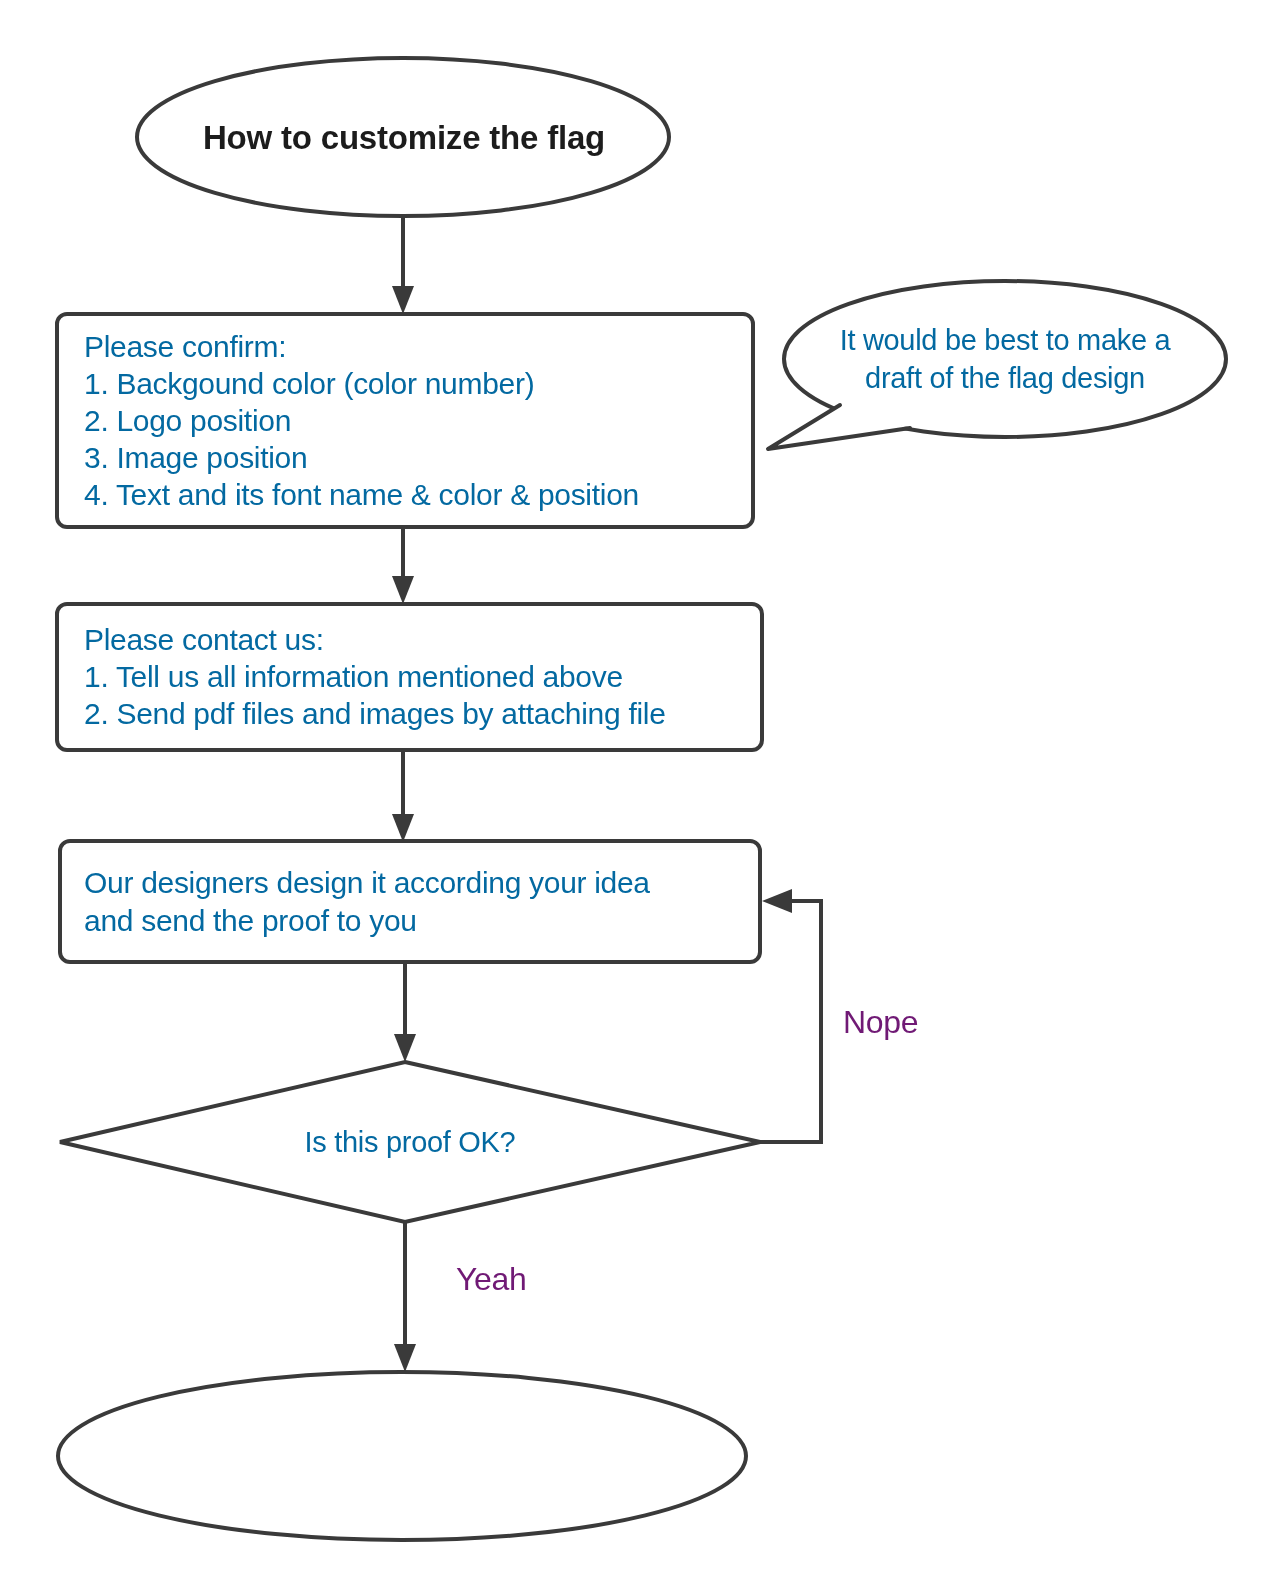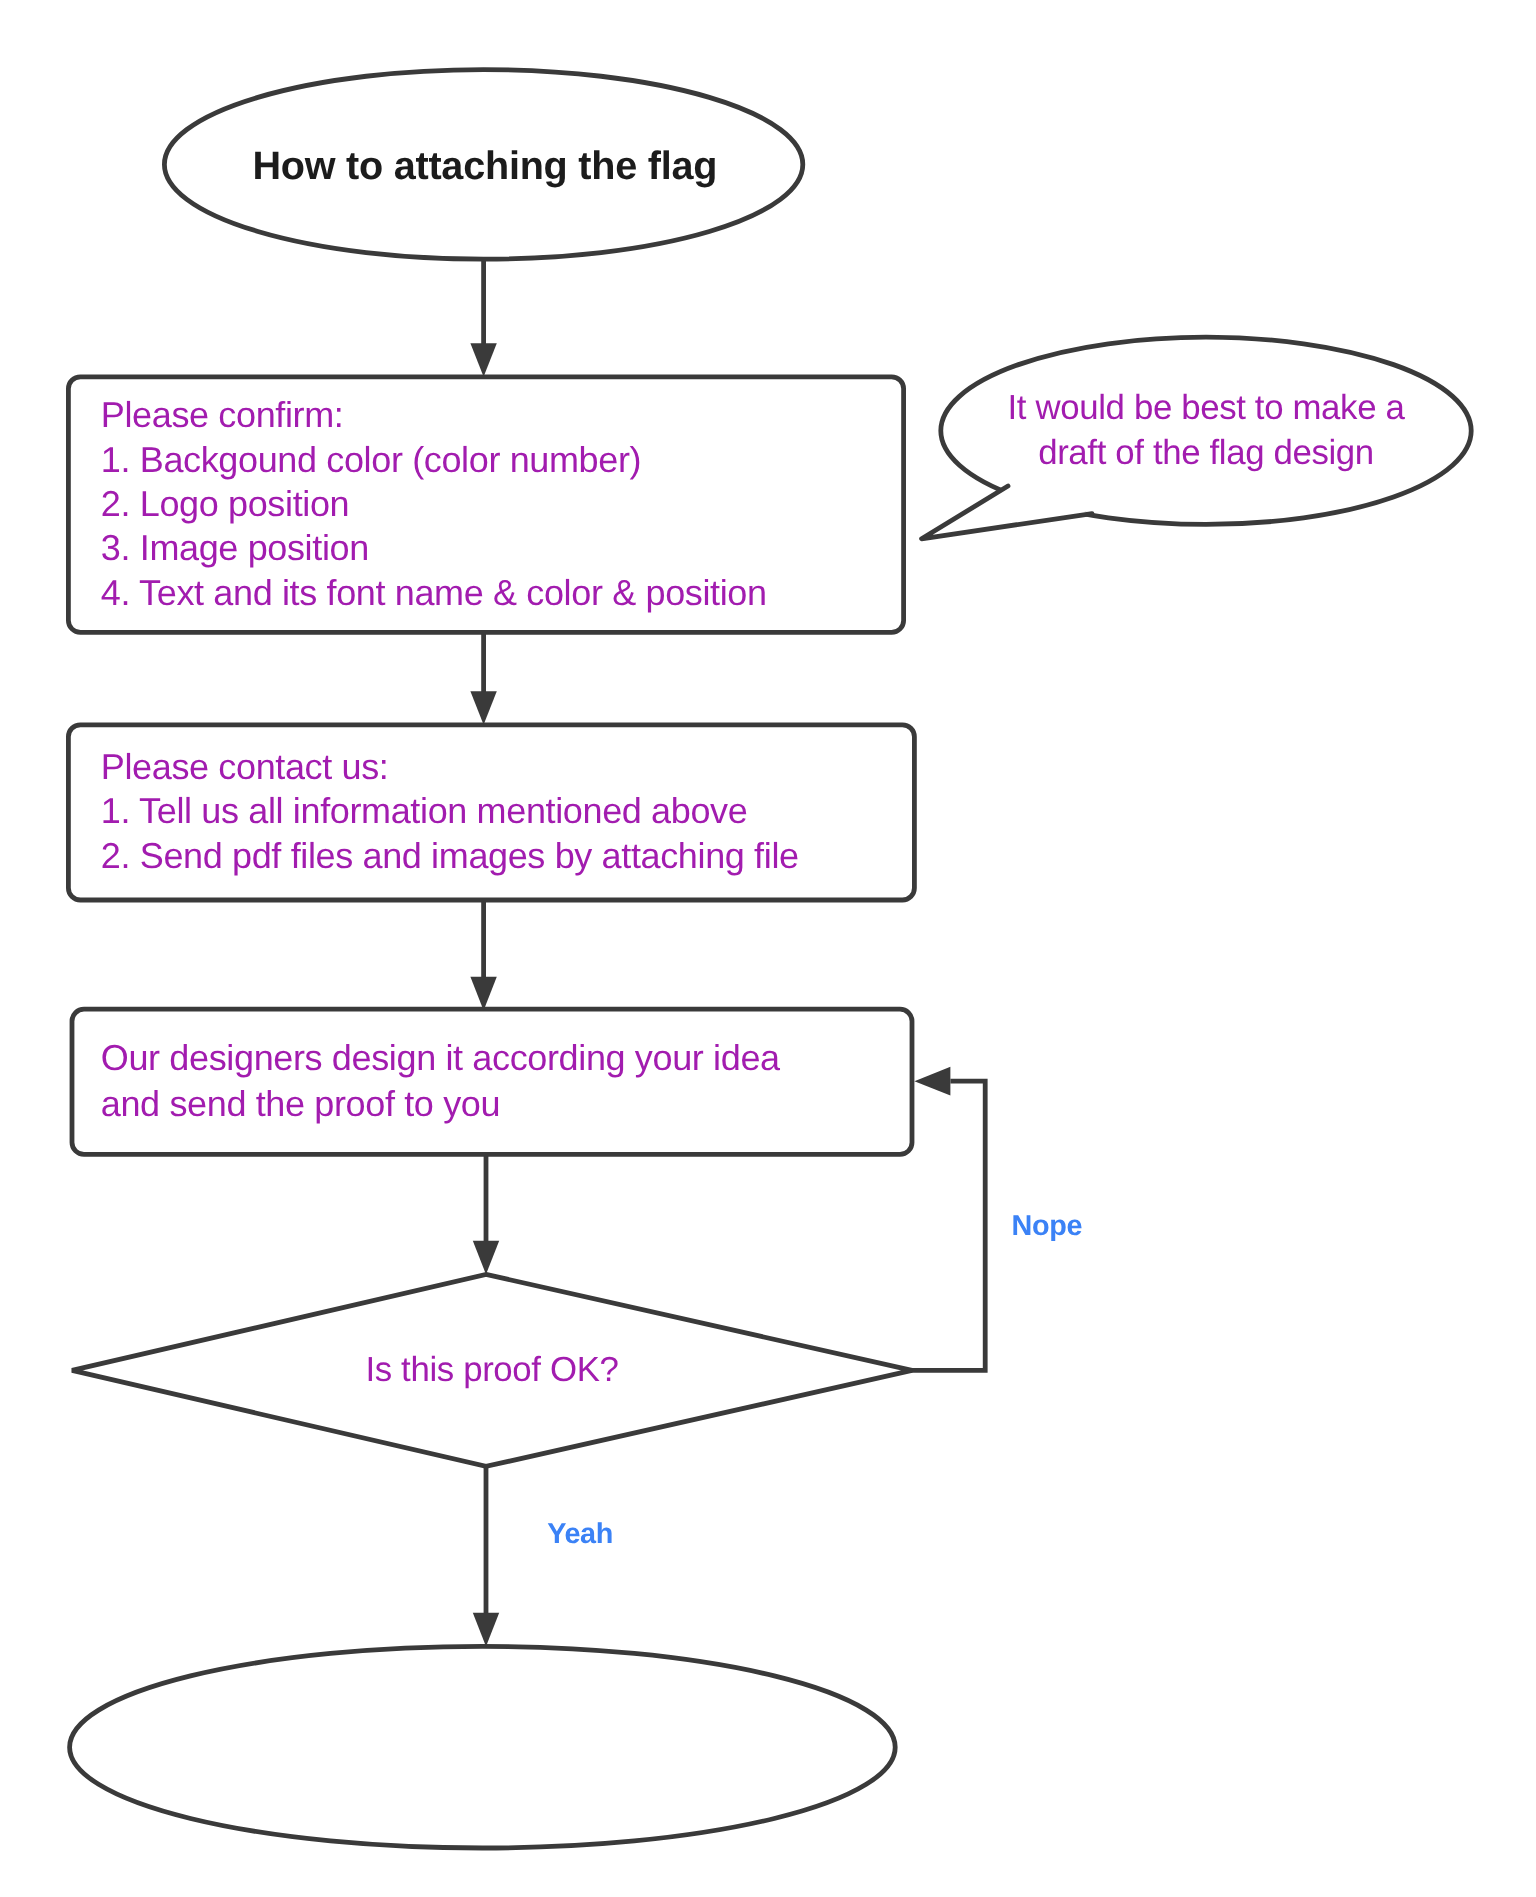--- a/index.html
+++ b/index.html
@@ -8,21 +8,21 @@
     width: 1280px;
     height: 1581px;
     background: #ffffff;
     font-family: "Liberation Sans", "DejaVu Sans", sans-serif;
     overflow: hidden;
   }
   svg.diagram { position: absolute; left: 0; top: 0; }
 
   .label {
     position: absolute;
-    color: #a21caf;
+    color: #0369a1;
     letter-spacing: -0.3px;
     line-height: 37px;
     font-size: 30px;
   }
   .pre { white-space: pre-line; }
   .center { text-align: center; }
 
   .t-start {
     left: 136px; top: 57px; width: 536px; height: 160px;
     display: flex; align-items: center; justify-content: center;
@@ -30,25 +30,24 @@
   }
   .t-confirm { left: 84px; top: 328px; width: 660px; }
   .t-note    { left: 784px; top: 321px; width: 442px; font-size: 29px; line-height: 38px; }
   .t-contact { left: 84px; top: 621px; width: 670px; }
   .t-design  { left: 84px; top: 864px; width: 670px; line-height: 38px; }
   .t-decision{ left: 60px; top: 1123px; width: 700px; font-size: 29px; line-height: 38px; }
   .t-end     { left: 58px; top: 1410px; width: 688px; font-size: 34px; line-height: 46px; }
 
   .edge-label {
     position: absolute;
-    color: #3b82f6;
-    font-size: 24px;
+    color: #701a75;
+    font-size: 32px;
     line-height: 34px;
     letter-spacing: -0.3px;
-    font-weight: bold;
   }
   .t-nope { left: 843px; top: 1005px; }
   .t-yeah { left: 416px; top: 1262px; margin-left: 40px; }
 </style>
 </head>
 <body>
 
 <div class="canvas">
 
   <svg class="diagram" width="1280" height="1581" viewBox="0 0 1280 1581">
@@ -76,21 +75,21 @@
     <g fill="#3a3a3a" stroke="none">
       <polygon points="392,286 414,286 403,314"></polygon>
       <polygon points="392,576 414,576 403,604"></polygon>
       <polygon points="392,814 414,814 403,842"></polygon>
       <polygon points="394,1034 416,1034 405,1062"></polygon>
       <polygon points="394,1344 416,1344 405,1372"></polygon>
       <polygon points="792,889 792,913 762,901"></polygon>
     </g>
   </svg>
 
-  <div class="label t-start">How to attaching the flag</div>
+  <div class="label t-start">How to customize the flag</div>
 
   <div class="label pre t-confirm">Please confirm:
 1. Backgound color (color number)
 2. Logo position
 3. Image position
 4. Text and its font name &amp; color &amp; position</div>
 
   <div class="label pre center t-note">It would be best to make a
 draft of the flag design</div>
 

